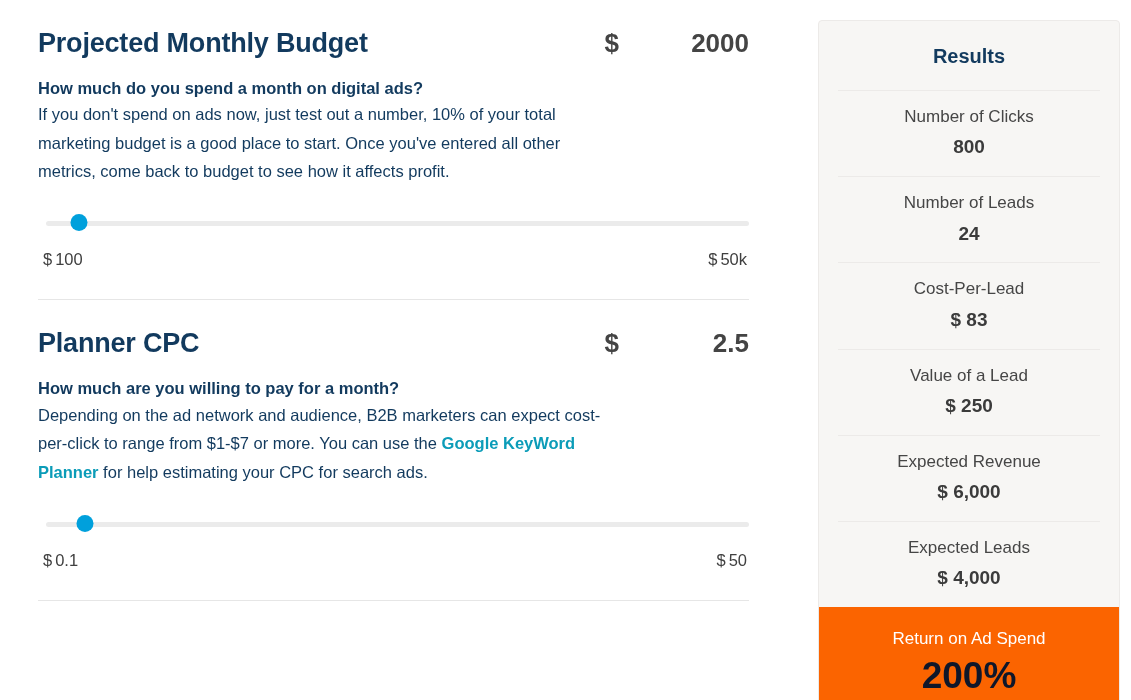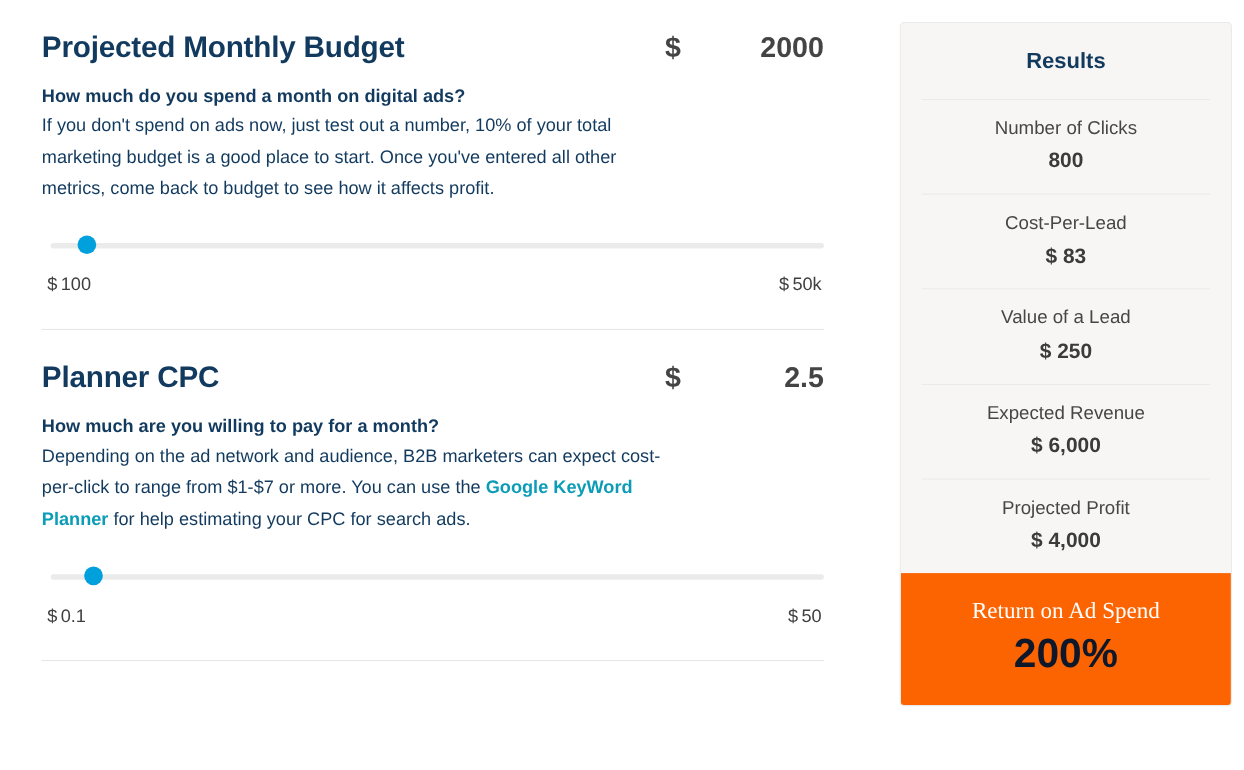--- a/index.html
+++ b/index.html
@@ -161,24 +161,23 @@
     color: #3b3b3b;
     margin-top: 9px;
     line-height: 1.2;
   }
   .roas-band {
     background: #fb6400;
     text-align: center;
     padding: 22px 0 26px 0;
   }
   .roas-label {
-    font-size: 21px;
+    font-size: 17px;
     color: #ffffff;
     line-height: 1.2;
-    font-family: Liberation Serif, serif;
   }
   .roas-value {
     font-size: 37px;
     font-weight: bold;
     color: #0f172a;
     margin-top: 6px;
     line-height: 1.1;
   }
 </style>
 </head>
@@ -244,33 +243,37 @@
 
   <div class="results-panel">
     <div class="results-title">Results</div>
     <div class="results-rows">
 
       <div class="result-row">
         <div class="result-label">Number of Clicks</div>
         <div class="result-value">800</div>
       </div>
       <div class="result-row">
+        <div class="result-label">Number of Leads</div>
+        <div class="result-value">24</div>
+      </div>
+      <div class="result-row">
         <div class="result-label">Cost-Per-Lead</div>
         <div class="result-value">$ 83</div>
       </div>
       <div class="result-row">
         <div class="result-label">Value of a Lead</div>
         <div class="result-value">$ 250</div>
       </div>
       <div class="result-row">
         <div class="result-label">Expected Revenue</div>
         <div class="result-value">$ 6,000</div>
       </div>
       <div class="result-row">
-        <div class="result-label">Projected Profit</div>
+        <div class="result-label">Expected Leads</div>
         <div class="result-value">$ 4,000</div>
       </div>
 
     </div>
     <div class="roas-band">
       <div class="roas-label">Return on Ad Spend</div>
       <div class="roas-value">200%</div>
     </div>
   </div>
 

